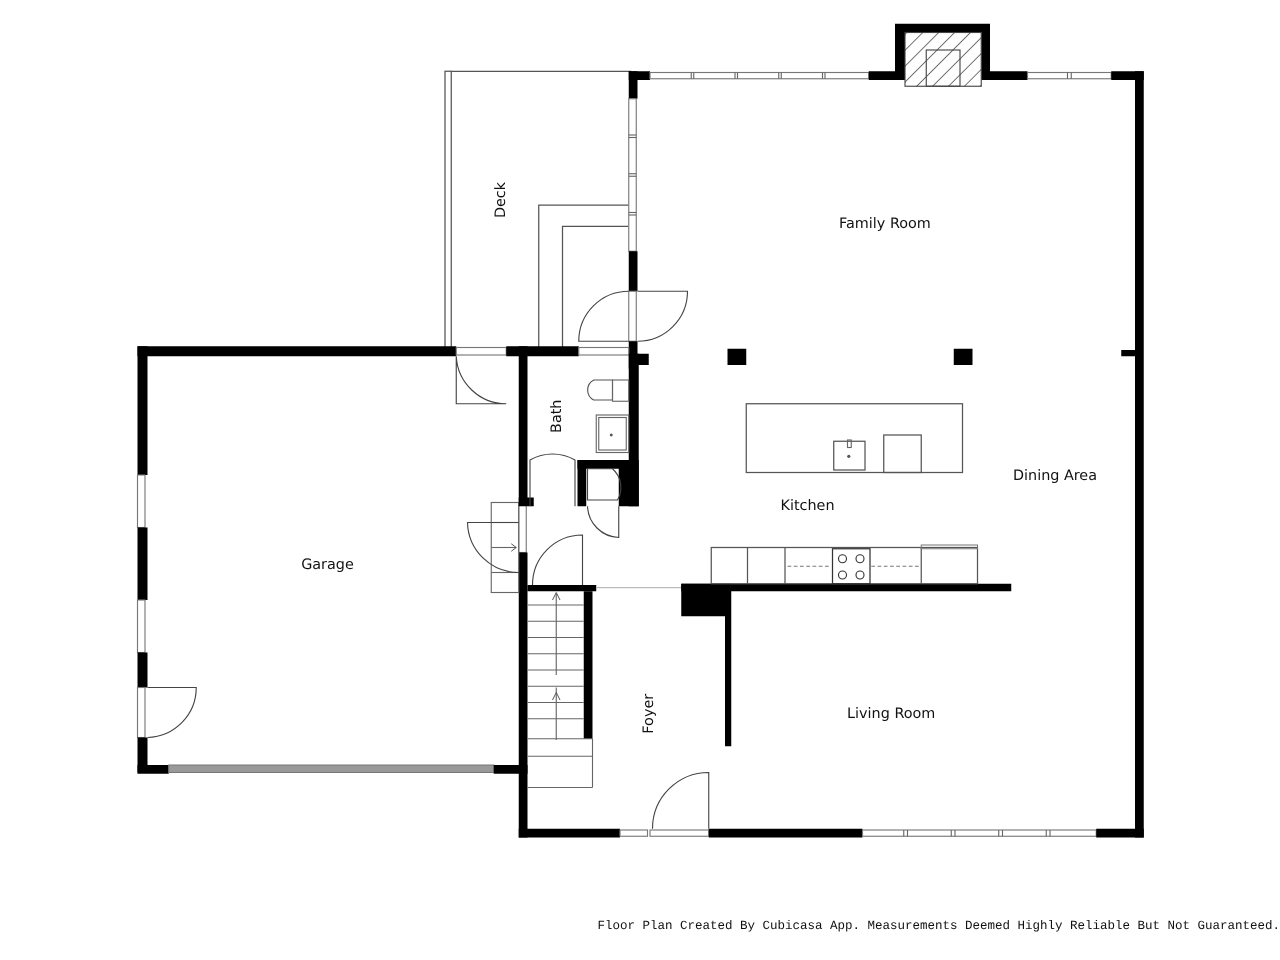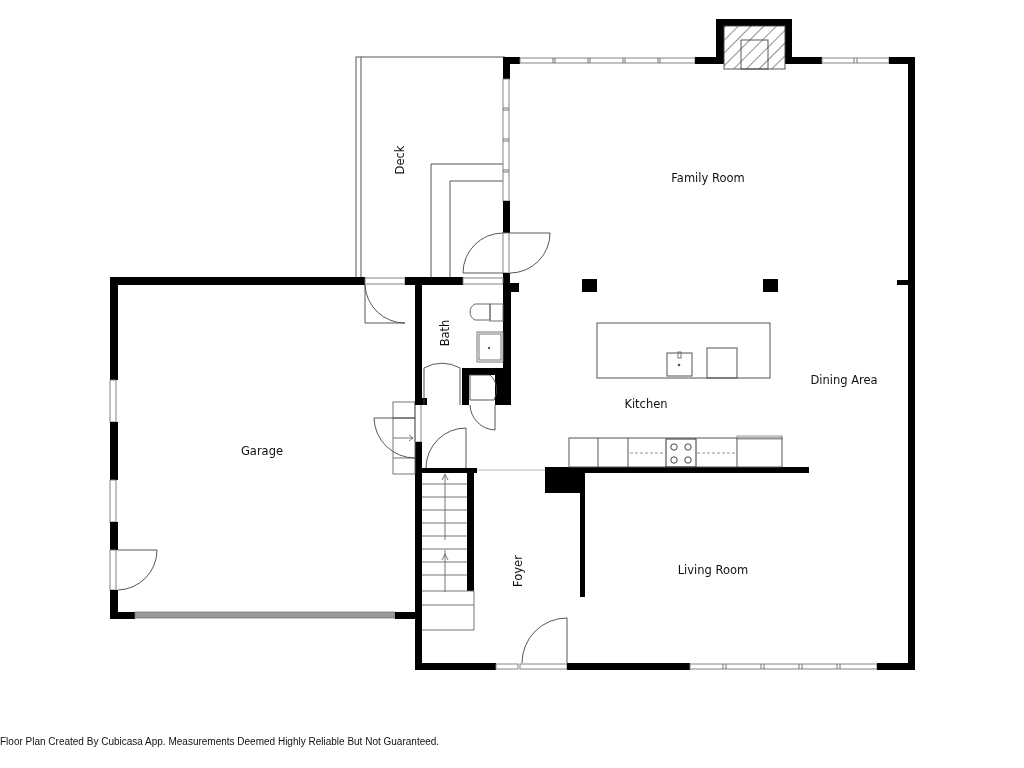--- a/index.html
+++ b/index.html
@@ -4,21 +4,21 @@
 <style>
   html, body { margin: 0; padding: 0; background: #ffffff; }
   body { width: 1024px; height: 768px; position: relative; overflow: hidden; font-family: "DejaVu Sans", sans-serif; }
   svg { position: absolute; left: 0; top: 0; }
   .wall { fill: #000; }
   .thin { fill: none; stroke: #555; stroke-width: 1; }
   .thin2 { fill: none; stroke: #666; stroke-width: 0.9; }
   .win { fill: #fff; stroke: #777; stroke-width: 0.9; }
   .door-arc { fill: none; stroke: #444; stroke-width: 0.9; }
   .label { font-family: "DejaVu Sans", sans-serif; font-size: 11.5px; fill: #111; }
-  .footer { position: absolute; left: 0; width: 1024px; top: 736px; text-align: left; font-family: Liberation Sans, sans-serif; font-size: 10px; color: #111; }
+  .footer { position: absolute; left: 0; width: 1024px; top: 736px; text-align: right; font-family: Liberation Mono, monospace; font-size: 10px; color: #111; }
 </style>
 </head>
 <body>
 
 <svg width="1024" height="768" viewBox="0 0 1024 768" xmlns="http://www.w3.org/2000/svg">
   <defs>
     <pattern id="hatch" patternUnits="userSpaceOnUse" width="9" height="9" patternTransform="rotate(45)">
       <line x1="0" y1="0" x2="0" y2="9" stroke="#222" stroke-width="1"></line>
     </pattern>
   </defs>

